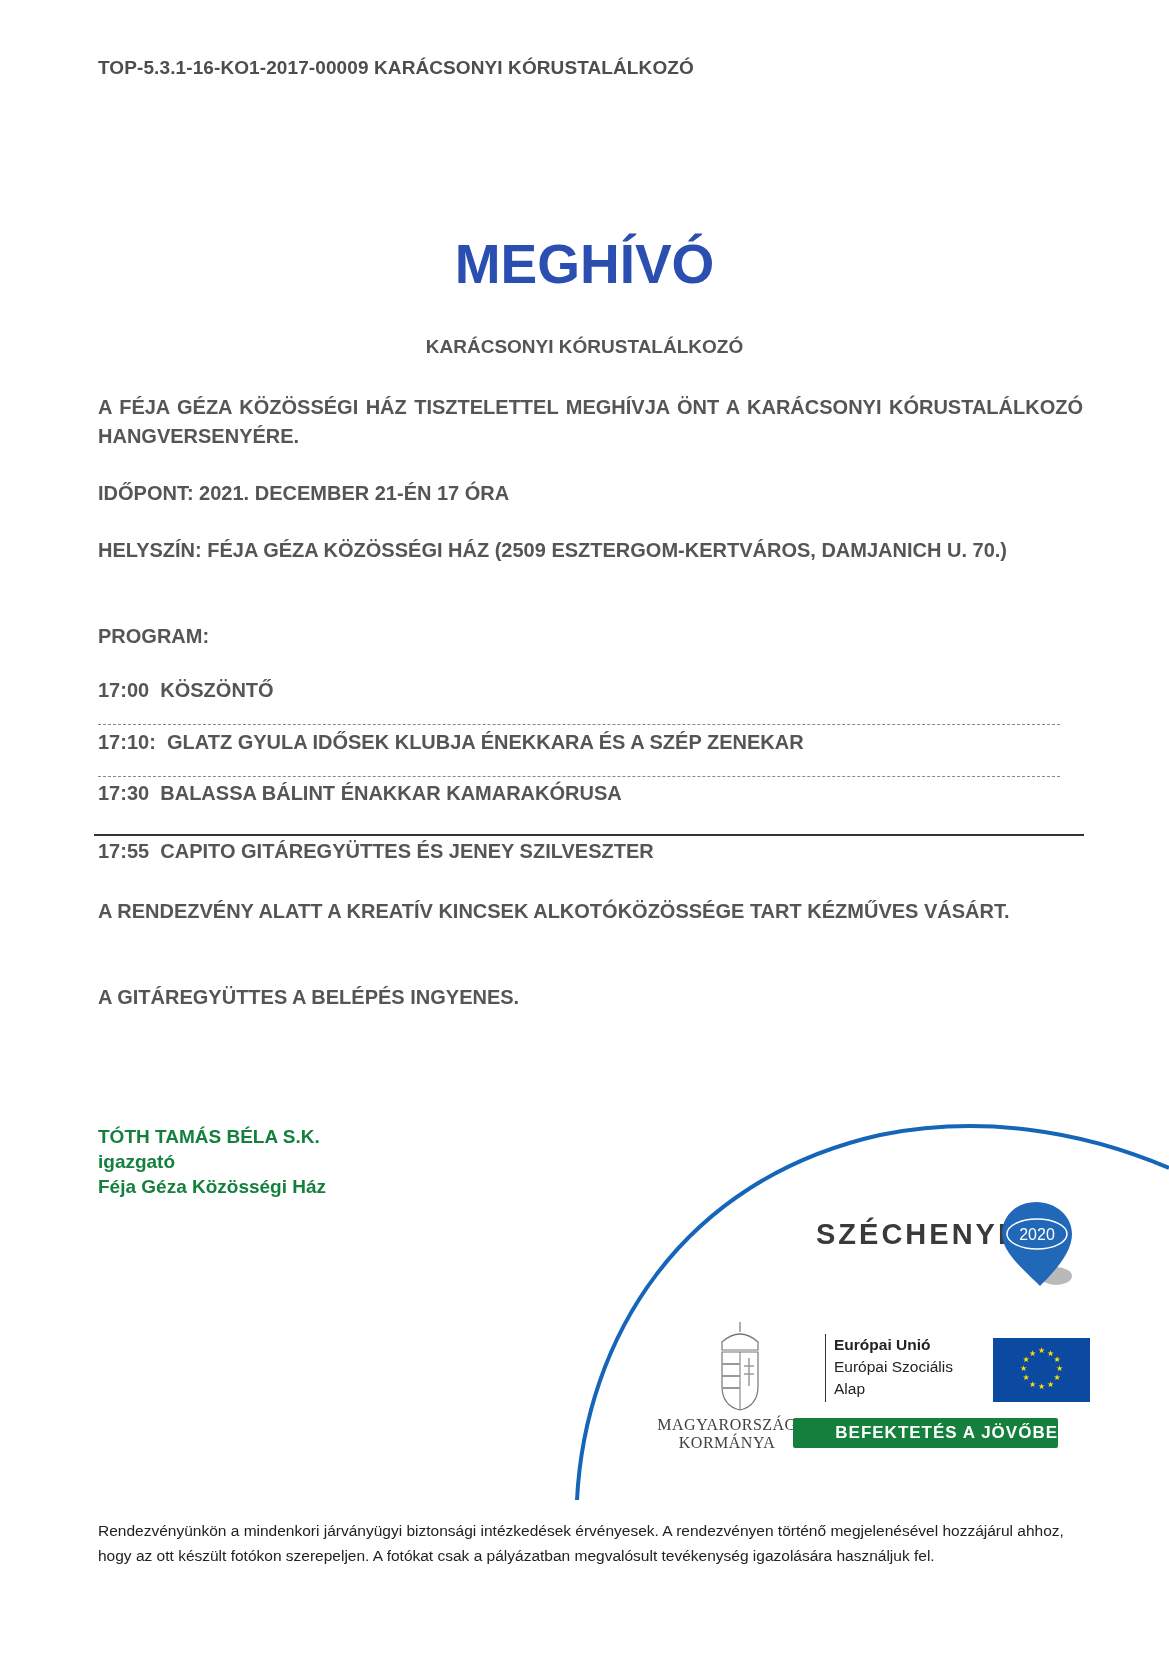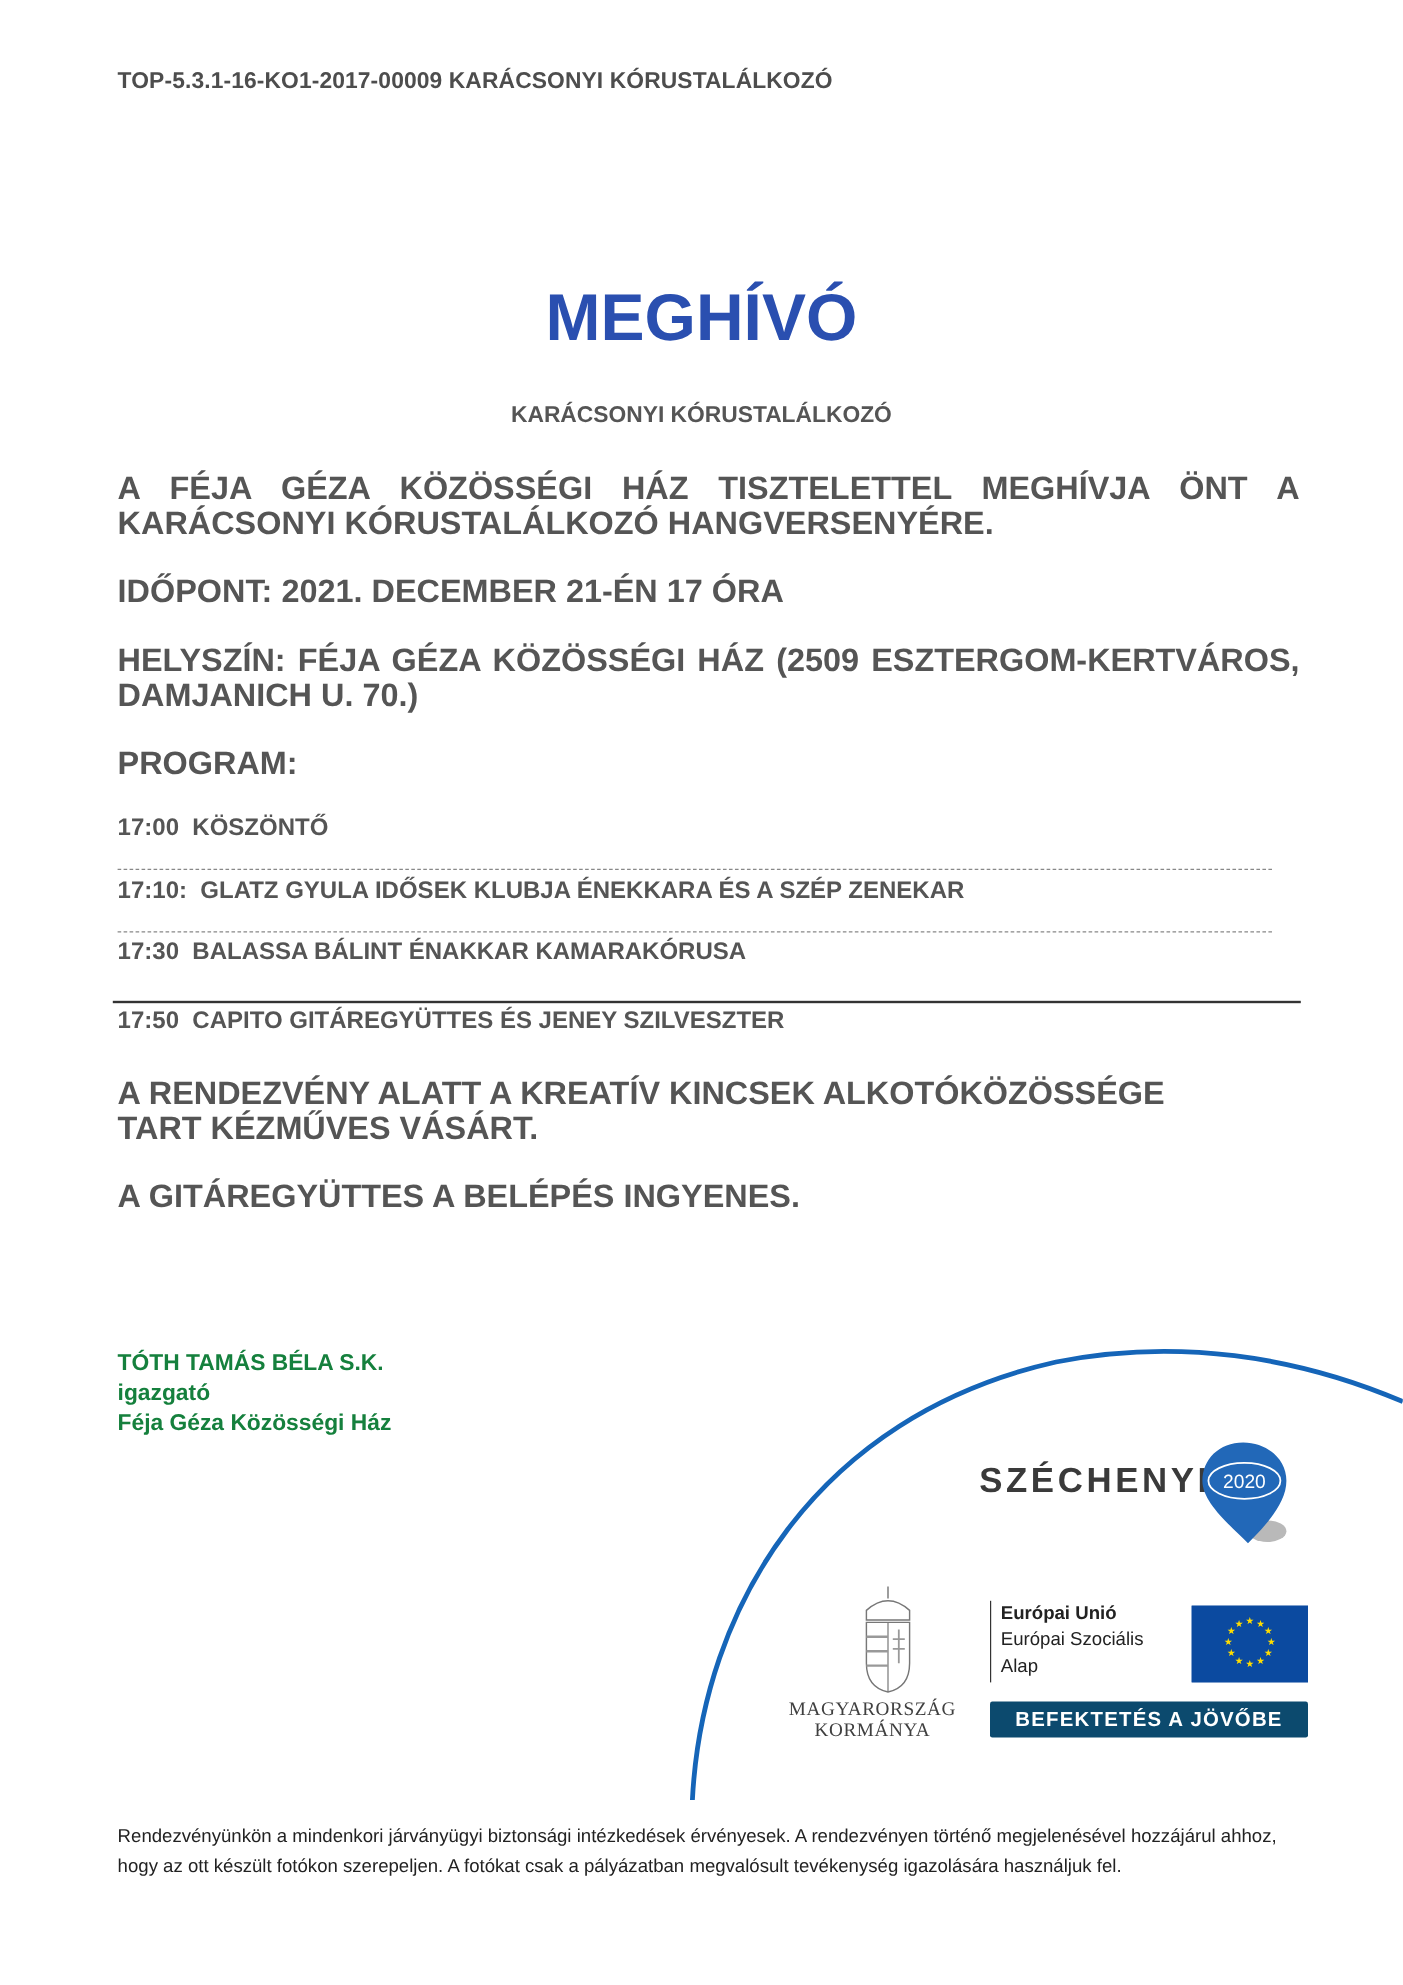--- a/index.html
+++ b/index.html
@@ -2,35 +2,35 @@
 <html><head>
 <meta charset="utf-8">
 <style>
   html, body { margin:0; padding:0; background:#ffffff; }
   body { width:1169px; height:1654px; position:relative; overflow:hidden;
          font-family:"Liberation Sans", sans-serif; color:#555555; }
   .abs { position:absolute; }
   .hdr { left:98px; top:57px; font-size:19px; font-weight:bold; color:#4d4d4d; letter-spacing:0.1px; }
   .title { left:0; width:1169px; top:232px; text-align:center; font-size:55px; font-weight:bold; color:#2a4fb0; }
   .subtitle { left:0; width:1169px; top:336px; text-align:center; font-size:19px; font-weight:bold; color:#555; }
-  .para { left:98px; width:985px; font-size:27px; font-weight:bold; color:#555; line-height:29px; }
+  .para { left:98px; width:985px; font-size:20px; font-weight:bold; color:#555; line-height:29px; }
   .justify { text-align:justify; text-align-last:left; }
   .prog { left:98px; font-size:20px; font-weight:bold; color:#555; white-space:pre; }
   .rule { height:0; border-top:1px solid #666; }
   .rule.dotted { border-top:1.5px dashed #888; }
   .rule.solid { border-top:2px solid #333; }
   .sig { left:98px; font-size:19px; font-weight:bold; color:#15803d; line-height:25px; }
   .note { left:98px; width:990px; top:1518px; font-size:15.5px; color:#222; line-height:25px; }
   .szech { left:816px; top:1218px; font-size:29px; font-weight:bold; color:#3a3a3a; letter-spacing:3px; }
   .eu-text { left:834px; top:1334px; font-size:15.5px; color:#222; line-height:22px; }
   .eu-text .b { font-weight:bold; }
   .eu-vbar { left:825px; top:1334px; width:1px; height:68px; background:#333; }
   .eu-flag { left:993px; top:1338px; width:97px; height:64px; background:#0b4aa0; }
-  .banner { left:825px; top:1418px; width:265px; height:30px; background:#0c4a6e; border-radius:2px;
-            color:#fff; font-size:17px; font-weight:bold; text-align:center; line-height:30px; letter-spacing:1px; }
+  .banner { left:793px; top:1418px; width:265px; height:30px; background:#15803d; border-radius:2px;
+            color:#fff; font-size:17px; font-weight:bold; text-align:right; line-height:30px; letter-spacing:1px; }
   .mk { left:656px; top:1416px; width:142px; text-align:center; font-family:"Liberation Serif", serif;
         font-size:16px; color:#404040; line-height:18px; letter-spacing:0.5px; }
 </style>
 </head>
 <body>
 
 <div class="abs hdr">TOP-5.3.1-16-KO1-2017-00009 KARÁCSONYI KÓRUSTALÁLKOZÓ</div>
 
 <div class="abs title">MEGHÍVÓ</div>
 <div class="abs subtitle">KARÁCSONYI KÓRUSTALÁLKOZÓ</div>
@@ -39,21 +39,21 @@
 <div class="abs para" style="top:479px;">IDŐPONT: 2021. DECEMBER 21-ÉN 17 ÓRA</div>
 <div class="abs para justify" style="top:536px;">HELYSZÍN: FÉJA GÉZA KÖZÖSSÉGI HÁZ (2509 ESZTERGOM-KERTVÁROS, DAMJANICH U. 70.)</div>
 <div class="abs para" style="top:622px;">PROGRAM:</div>
 
 <div class="abs prog" style="top:679px;">17:00  KÖSZÖNTŐ</div>
 <div class="abs rule dotted" style="left:98px; top:724px; width:962px;"></div>
 <div class="abs prog" style="top:731px;">17:10:  GLATZ GYULA IDŐSEK KLUBJA ÉNEKKARA ÉS A SZÉP ZENEKAR</div>
 <div class="abs rule dotted" style="left:98px; top:776px; width:962px;"></div>
 <div class="abs prog" style="top:782px;">17:30  BALASSA BÁLINT ÉNAKKAR KAMARAKÓRUSA</div>
 <div class="abs rule solid" style="left:94px; top:834px; width:990px;"></div>
-<div class="abs prog" style="top:840px;">17:50  CAPITO GITÁREGYÜTTES ÉS JENEY SZILVESZTER</div>
+<div class="abs prog" style="top:840px;">17:55  CAPITO GITÁREGYÜTTES ÉS JENEY SZILVESZTER</div>
 
 <div class="abs para" style="top:897px; width:940px;">A RENDEZVÉNY ALATT A KREATÍV KINCSEK ALKOTÓKÖZÖSSÉGE TART KÉZMŰVES VÁSÁRT.</div>
 <div class="abs para" style="top:983px;">A GITÁREGYÜTTES A BELÉPÉS INGYENES.</div>
 
 <div class="abs sig" style="top:1124px;">
   <div>TÓTH TAMÁS BÉLA S.K.</div>
   <div>igazgató</div>
   <div>Féja Géza Közösségi Ház</div>
 </div>
 

